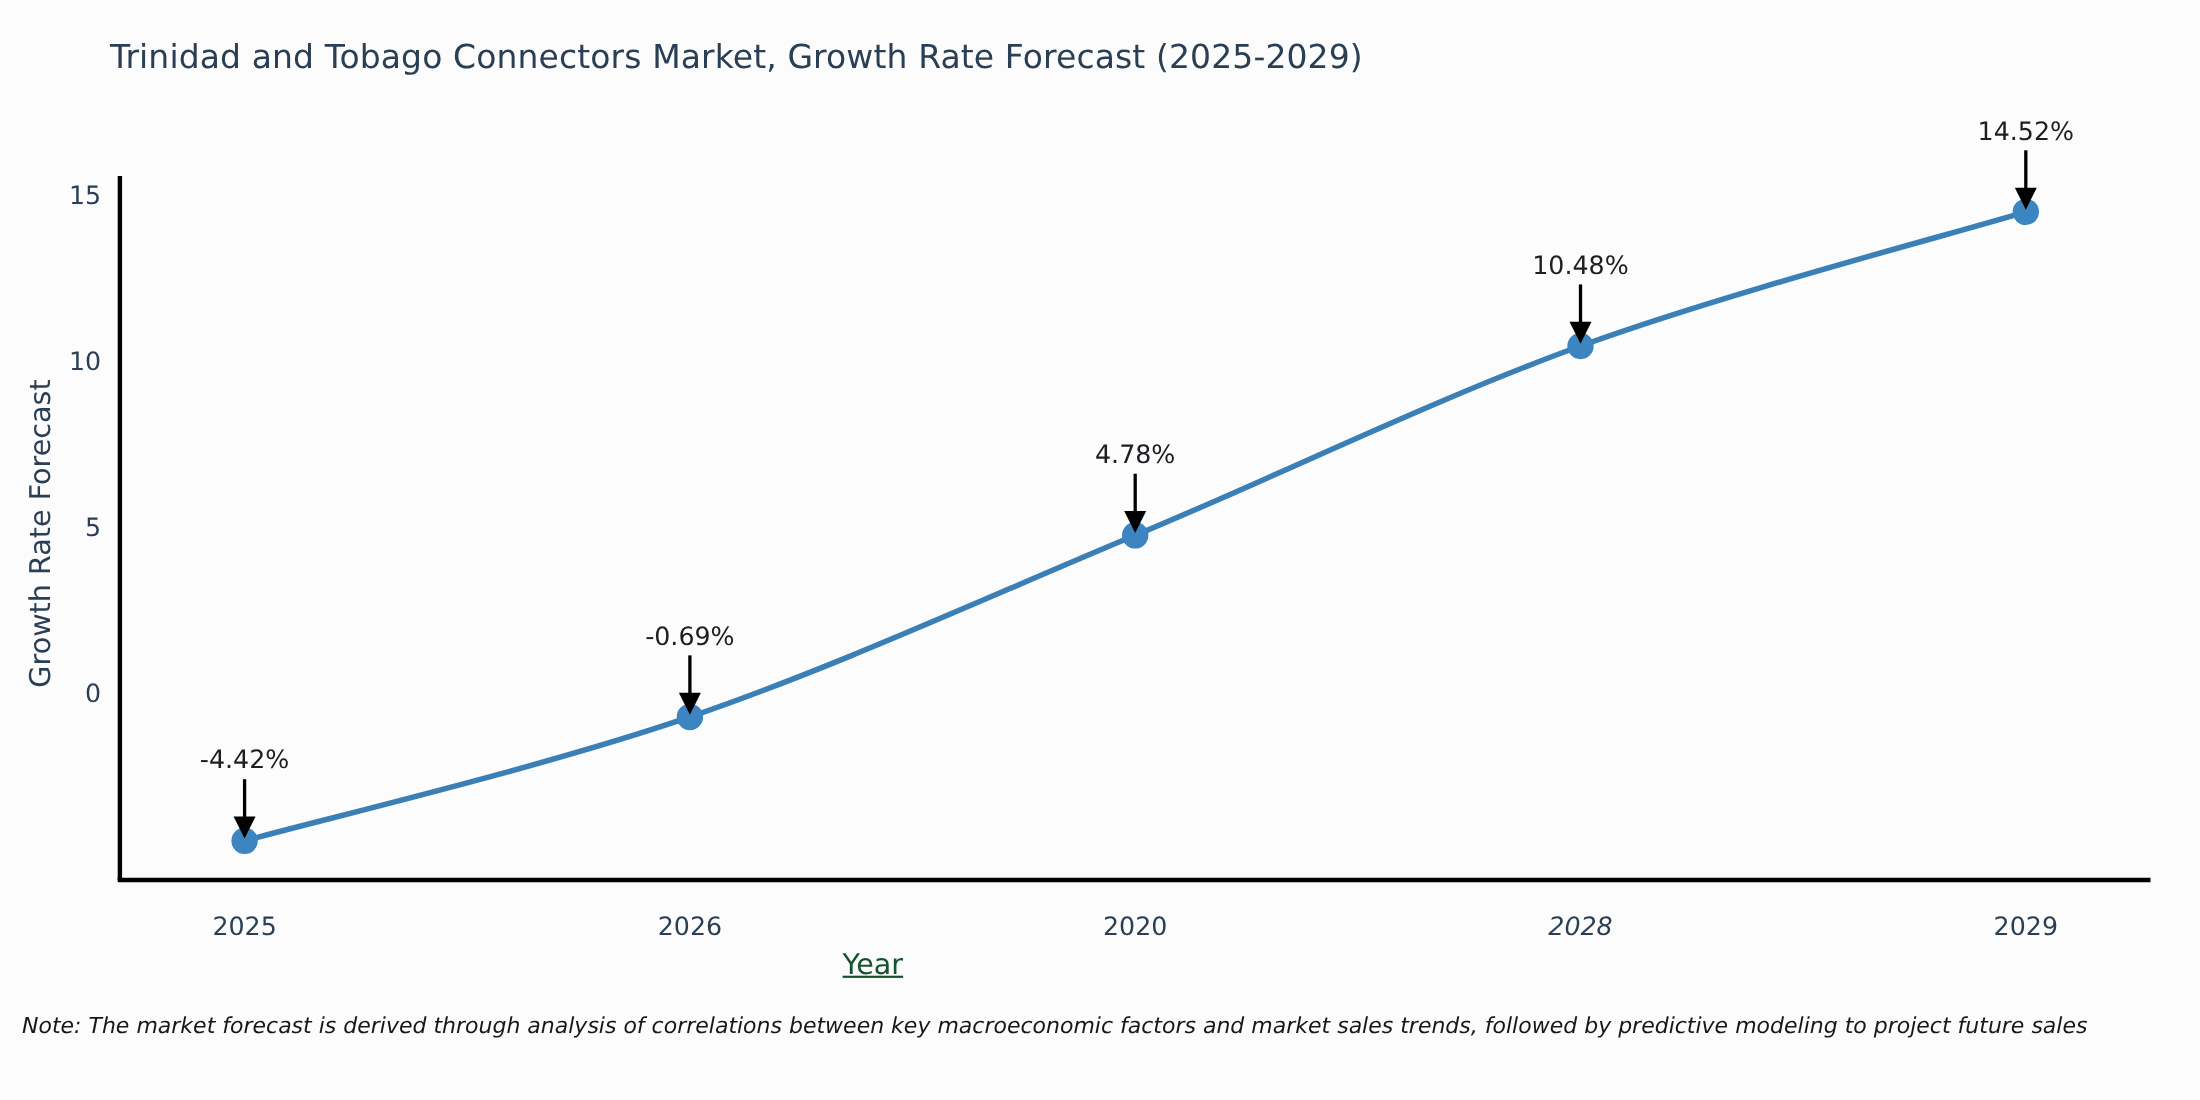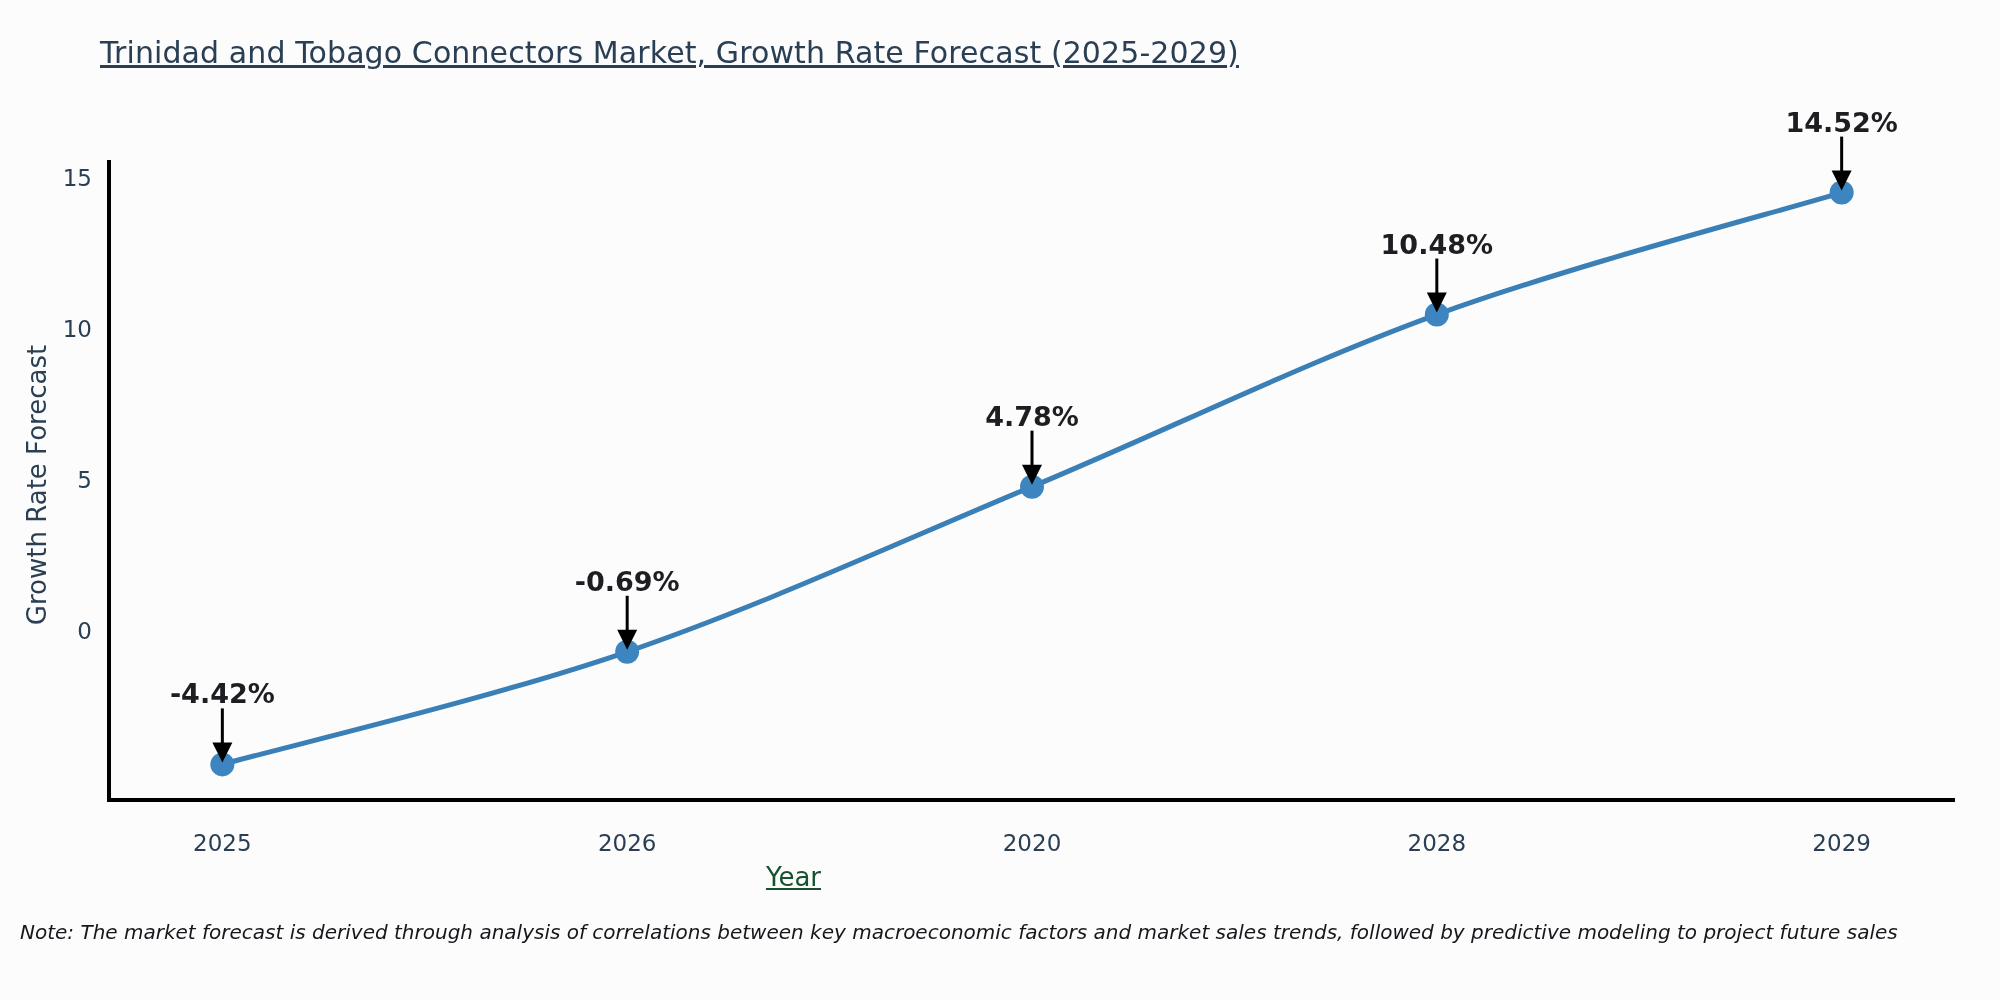--- a/index.html
+++ b/index.html
@@ -23,21 +23,20 @@
     background: #fcfcfd;
   }
   #chart-title {
     position: absolute;
     left: 100px;
     top: 35px;
     font-size: 30px;
     color: #2a3f54;
     letter-spacing: 0.1px;
     white-space: nowrap;
-    text-decoration: underline;
   }
   #ylabel {
     position: absolute;
     left: -243px;
     top: 470px;
     width: 560px;
     text-align: center;
     transform: rotate(-90deg);
     font-size: 26px;
     color: #2a3f54;
@@ -67,25 +66,24 @@
     left: 0;
     width: 92px;
     text-align: right;
     font-size: 23px;
     color: #2a3f54;
     transform: translateY(-50%);
     white-space: nowrap;
   }
   .point-label {
     position: absolute;
-    font-size: 27px;
+    font-size: 23px;
     color: #1d1d22;
     transform: translateX(-50%);
     white-space: nowrap;
-    font-weight: bold;
   }
   #note {
     position: absolute;
     left: 0;
     top: 920px;
     width: 2000px;
     text-align: left;
     font-size: 20px;
     font-style: italic;
     color: #17171b;
@@ -137,21 +135,21 @@
   <div id="ytick-layer">
       <div class="ytick" style="top: 630.943px;">0</div>
       <div class="ytick" style="top: 480px;">5</div>
       <div class="ytick" style="top: 329.057px;">10</div>
       <div class="ytick" style="top: 178.113px;">15</div>
     </div>
   <div id="xtick-layer">
       <div class="xtick" style="left: 222.351px;">2025</div>
       <div class="xtick" style="left: 627.175px;">2026</div>
       <div class="xtick" style="left: 1032px;">2020</div>
-      <div class="xtick" style="left: 1436.82px;">2028</div>
+      <div class="xtick" style="left: 1436.82px; font-style: italic;">2028</div>
       <div class="xtick" style="left: 1841.65px;">2029</div>
     </div>
   <div id="label-layer">
       <div class="point-label" style="left: 222.351px; top: 678.377px;">-4.42%</div>
       <div class="point-label" style="left: 627.175px; top: 565.774px;">-0.69%</div>
       <div class="point-label" style="left: 1032px; top: 400.642px;">4.78%</div>
       <div class="point-label" style="left: 1436.82px; top: 228.566px;">10.48%</div>
       <div class="point-label" style="left: 1841.65px; top: 106.604px;">14.52%</div>
     </div>
 

